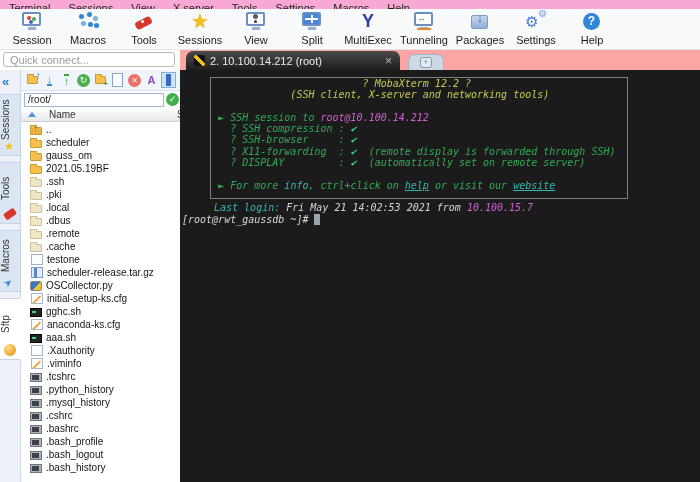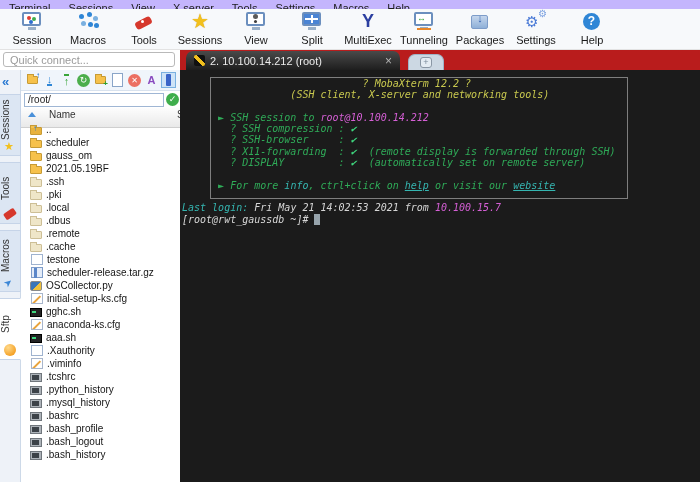--- a/index.html
+++ b/index.html
@@ -1,21 +1,21 @@
 <!DOCTYPE html>
 <html><head>
 <meta charset="utf-8">
 <style>
   * { margin:0; padding:0; box-sizing:border-box; }
   html,body { width:700px; height:482px; overflow:hidden; }
   body { font-family:"Liberation Sans",sans-serif; background:#fff; position:relative; }
   #app { position:absolute; inset:0; width:700px; height:482px; background:#f3f3f3; }
 
   
-  #menubar { position:absolute; top:0; left:0; right:0; height:9px; background:#c4b5fd; overflow:hidden; }
+  #menubar { position:absolute; top:0; left:0; right:0; height:9px; background:#f9a8d4; overflow:hidden; }
   .menu-item { display:inline-block; font-size:11px; line-height:11px; color:#1c1c1c; padding:0 9px 0 9px; transform:translateY(-2px); cursor:default; }
 
   
   #toolbar { position:absolute; top:9px; left:0; right:0; height:41px; background:#f7f9fb; border-bottom:1px solid #e3e3e3; display:flex; align-items:flex-start; padding:2px 0 0 4px; }
   .tb-item { width:56px; text-align:center; cursor:pointer; }
   .tb-item .lbl { display:block; font-size:11px; color:#1a1a1a; margin-top:1px; white-space:nowrap; }
   .tbi { position:relative; display:block; width:26px; height:22px; margin:0 auto; }
   .mon { position:absolute; left:3px; top:1px; width:19px; height:14px; border:2px solid #6b8fbe; border-radius:2px; background:#fff; }
   .mon-base { position:absolute; left:9px; top:16px; width:8px; height:3px; background:#9ab0c8; }
   .tbi-session .dots { position:absolute; left:8px; top:5px; width:4px; height:4px; border-radius:50%; background:#e03c31; box-shadow:5px 1px 0 #3fae4c, 2px 4px 0 #2f6fd0; }
@@ -33,21 +33,21 @@
   .tbi-settings::before { content:"\2699"; position:absolute; left:2px; top:2px; font-size:15px; color:#4a7ad6; }
   .tbi-settings::after { content:"\2699"; position:absolute; right:2px; top:-3px; font-size:10px; color:#7aa0e0; }
   .tbi-help::before { content:"?"; position:absolute; left:4px; top:2px; width:17px; height:17px; border-radius:50%; background:#2f86d6; color:#fff; font-weight:bold; font-size:12px; line-height:17px; text-align:center; }
 
   
   #quickbar { position:absolute; top:50px; left:0; right:0; height:20px; background:#fff; }
   #quick-input { position:absolute; left:3px; top:2px; width:172px; height:15px; border:1px solid #b9b9b9; border-radius:3px; font-size:11px; color:#555; padding:0 6px; font-family:"Liberation Sans",sans-serif; }
   #quick-input::placeholder { color:#9a9a9a; }
 
   
-  #tabbar { position:absolute; left:180px; top:50px; right:0; height:20px; background:#b91c1c; }
+  #tabbar { position:absolute; left:180px; top:50px; right:0; height:20px; background:#fca5a5; }
   #tab-active { position:absolute; left:6px; top:1px; width:214px; height:19px; background:linear-gradient(#4a4a4a,#1e1e1e); border-radius:7px 7px 0 0; color:#ececec; font-size:11px; display:flex; align-items:center; padding:0 8px; gap:5px; cursor:pointer; }
   .tab-icon { width:11px; height:11px; flex:0 0 11px; background:#101010; border-radius:2px; background-image:linear-gradient(45deg,transparent 38%,#f2c01d 38%,#f2c01d 62%,transparent 62%); }
   .tab-title { white-space:nowrap; overflow:hidden; }
   .tab-close { margin-left:auto; color:#b4b4b4; font-size:12px; line-height:12px; cursor:pointer; }
   #tab-new { position:absolute; left:228px; top:4px; width:36px; height:16px; background:#ccd8e3; border:1px solid #9fb4c8; border-bottom:none; border-radius:7px 7px 0 0; display:flex; align-items:center; justify-content:center; cursor:pointer; }
   #tab-new .plus { font-size:9px; line-height:9px; color:#7d8d9d; border:1px solid #8a97a5; border-radius:3px; padding:0 2px; background:#e4ecf3; }
 
   
   #sidebar { position:absolute; left:0; top:70px; width:21px; bottom:0; background:#eef2f8; border-right:1px solid #cdd9e8; }
   #collapse { position:absolute; left:2px; top:4px; font-size:13px; font-weight:bold; color:#2a7ad2; cursor:pointer; }
@@ -74,21 +74,21 @@
   .si-newfolder .plus { position:absolute; bottom:0px; right:0px; font-size:8px; font-weight:bold; color:#2f9e2f; }
   .si-newfile::before { content:""; width:9px; height:12px; background:#fff; border:1px solid #8aa5c8; }
   .si-delete::before { content:"\2715"; width:13px; height:13px; border-radius:50%; background:#ec7063; color:#fff; font-size:8px; line-height:13px; text-align:center; }
   .si-rename::before { content:"A"; color:#8a4bbf; font-weight:bold; font-size:11px; }
   .si-bar::before { content:""; width:5px; height:12px; background:#3a64c8; border-radius:1px; }
 
   #sftp-pathrow { height:17px; display:flex; align-items:center; padding:1px 3px; gap:2px; }
   #sftp-path { flex:1; height:14px; border:1px solid #9fb6d4; font-size:10px; color:#222; padding:0 3px; font-family:"Liberation Sans",sans-serif; }
   #path-ok { width:13px; height:13px; border-radius:50%; background:#3fae4c; color:#fff; font-size:9px; line-height:13px; text-align:center; cursor:pointer; flex:0 0 13px; }
 
-  #sftp-header { position:relative; height:20px; background:linear-gradient(#fdfdfd,#e9e9e9); border-bottom:1px solid #cfcfcf; font-size:10px; color:#333; }
+  #sftp-header { position:relative; height:14px; background:linear-gradient(#fdfdfd,#e9e9e9); border-bottom:1px solid #cfcfcf; font-size:10px; color:#333; }
   .sort-arrow { position:absolute; left:7px; top:4px; width:0; height:0; border-left:4px solid transparent; border-right:4px solid transparent; border-bottom:5px solid #4a90d9; }
   .col-name { position:absolute; left:28px; top:1px; }
   .col-size { position:absolute; right:-6px; top:1px; }
 
   #file-list { position:absolute; top:53px; left:0; right:0; bottom:0; overflow:hidden; }
   .file-row { height:13px; display:flex; align-items:center; padding-left:9px; gap:4px; font-size:10px; color:#141414; cursor:default; white-space:nowrap; }
   .ficon { position:relative; flex:0 0 12px; width:12px; height:10px; }
   .ficon.folder, .ficon.folder-up { width:11px; height:8px; margin-top:2px; background:#f6c14b; border:1px solid #c79b35; border-radius:1px; }
   .ficon.folder::before, .ficon.folder-up::before { content:""; position:absolute; top:-3px; left:-1px; width:5px; height:2px; background:#f6c14b; border:1px solid #c79b35; border-bottom:none; }
   .ficon.folder-up { background:#e8b23c; }
@@ -110,21 +110,21 @@
   #terminal { position:absolute; left:180px; top:70px; right:0; bottom:0; background:#1b1b1b; cursor:text; }
   #banner-box { position:absolute; left:30px; top:7px; width:418px; height:122px; border:1px solid #7e7e7e; pointer-events:none; }
   #term-pre { position:absolute; left:2px; top:8px; font-family:"DejaVu Sans Mono",monospace; font-size:10px; line-height:11.3px; white-space:pre; }
   .tline { height:11.3px;font-style:italic; }
   .y { color:#c9c94f; }
   .g { color:#2fab58;margin-top:18px; }
   .m { color:#d55fd5; }
   .c { color:#35b5b0; }
   .l { color:#35b5b0; text-decoration:underline; }
   .w { color:#d6d6d6; }
-  .t { color:#35b5b0; }
+  .t { color:#35b5b0;margin-left:32px; }
   .k { color:#3fd97f; }
   .cursor { background:#97a4ac; color:#97a4ac; }
 </style>
 </head>
 <body>
 
 <div id="app">
 
   <div id="menubar"><span class="menu-item">Terminal</span><span class="menu-item">Sessions</span><span class="menu-item">View</span><span class="menu-item">X server</span><span class="menu-item">Tools</span><span class="menu-item">Settings</span><span class="menu-item">Macros</span><span class="menu-item">Help</span></div>
 
@@ -345,20 +345,24 @@
         <div class="file-row">
           <span class="ficon file-script-gray"></span>
           <span class="fname">.python_history</span>
         </div>
         <div class="file-row">
           <span class="ficon file-script-gray"></span>
           <span class="fname">.mysql_history</span>
         </div>
         <div class="file-row">
           <span class="ficon file-script-gray"></span>
+          <span class="fname">.cshrc</span>
+        </div>
+        <div class="file-row">
+          <span class="ficon file-script-gray"></span>
           <span class="fname">.bashrc</span>
         </div>
         <div class="file-row">
           <span class="ficon file-script-gray"></span>
           <span class="fname">.bash_profile</span>
         </div>
         <div class="file-row">
           <span class="ficon file-script-gray"></span>
           <span class="fname">.bash_logout</span>
         </div>

